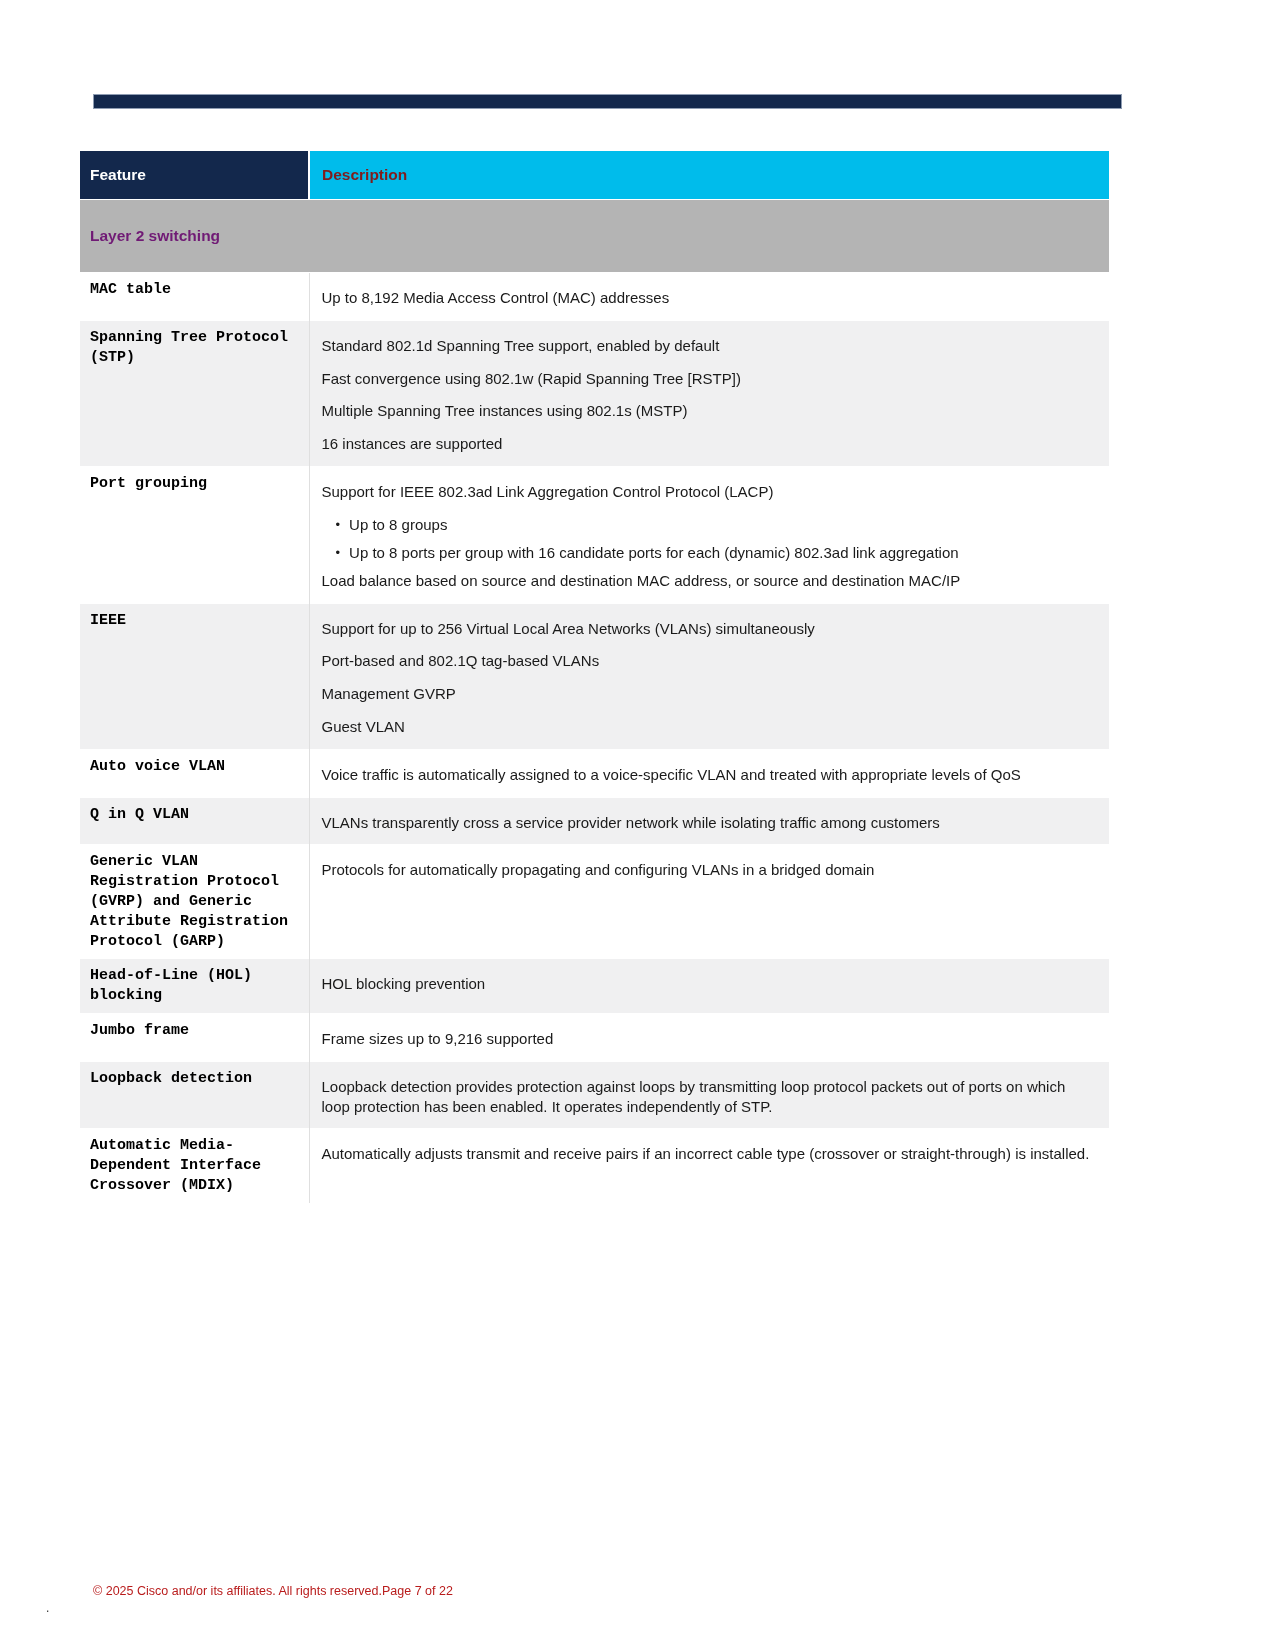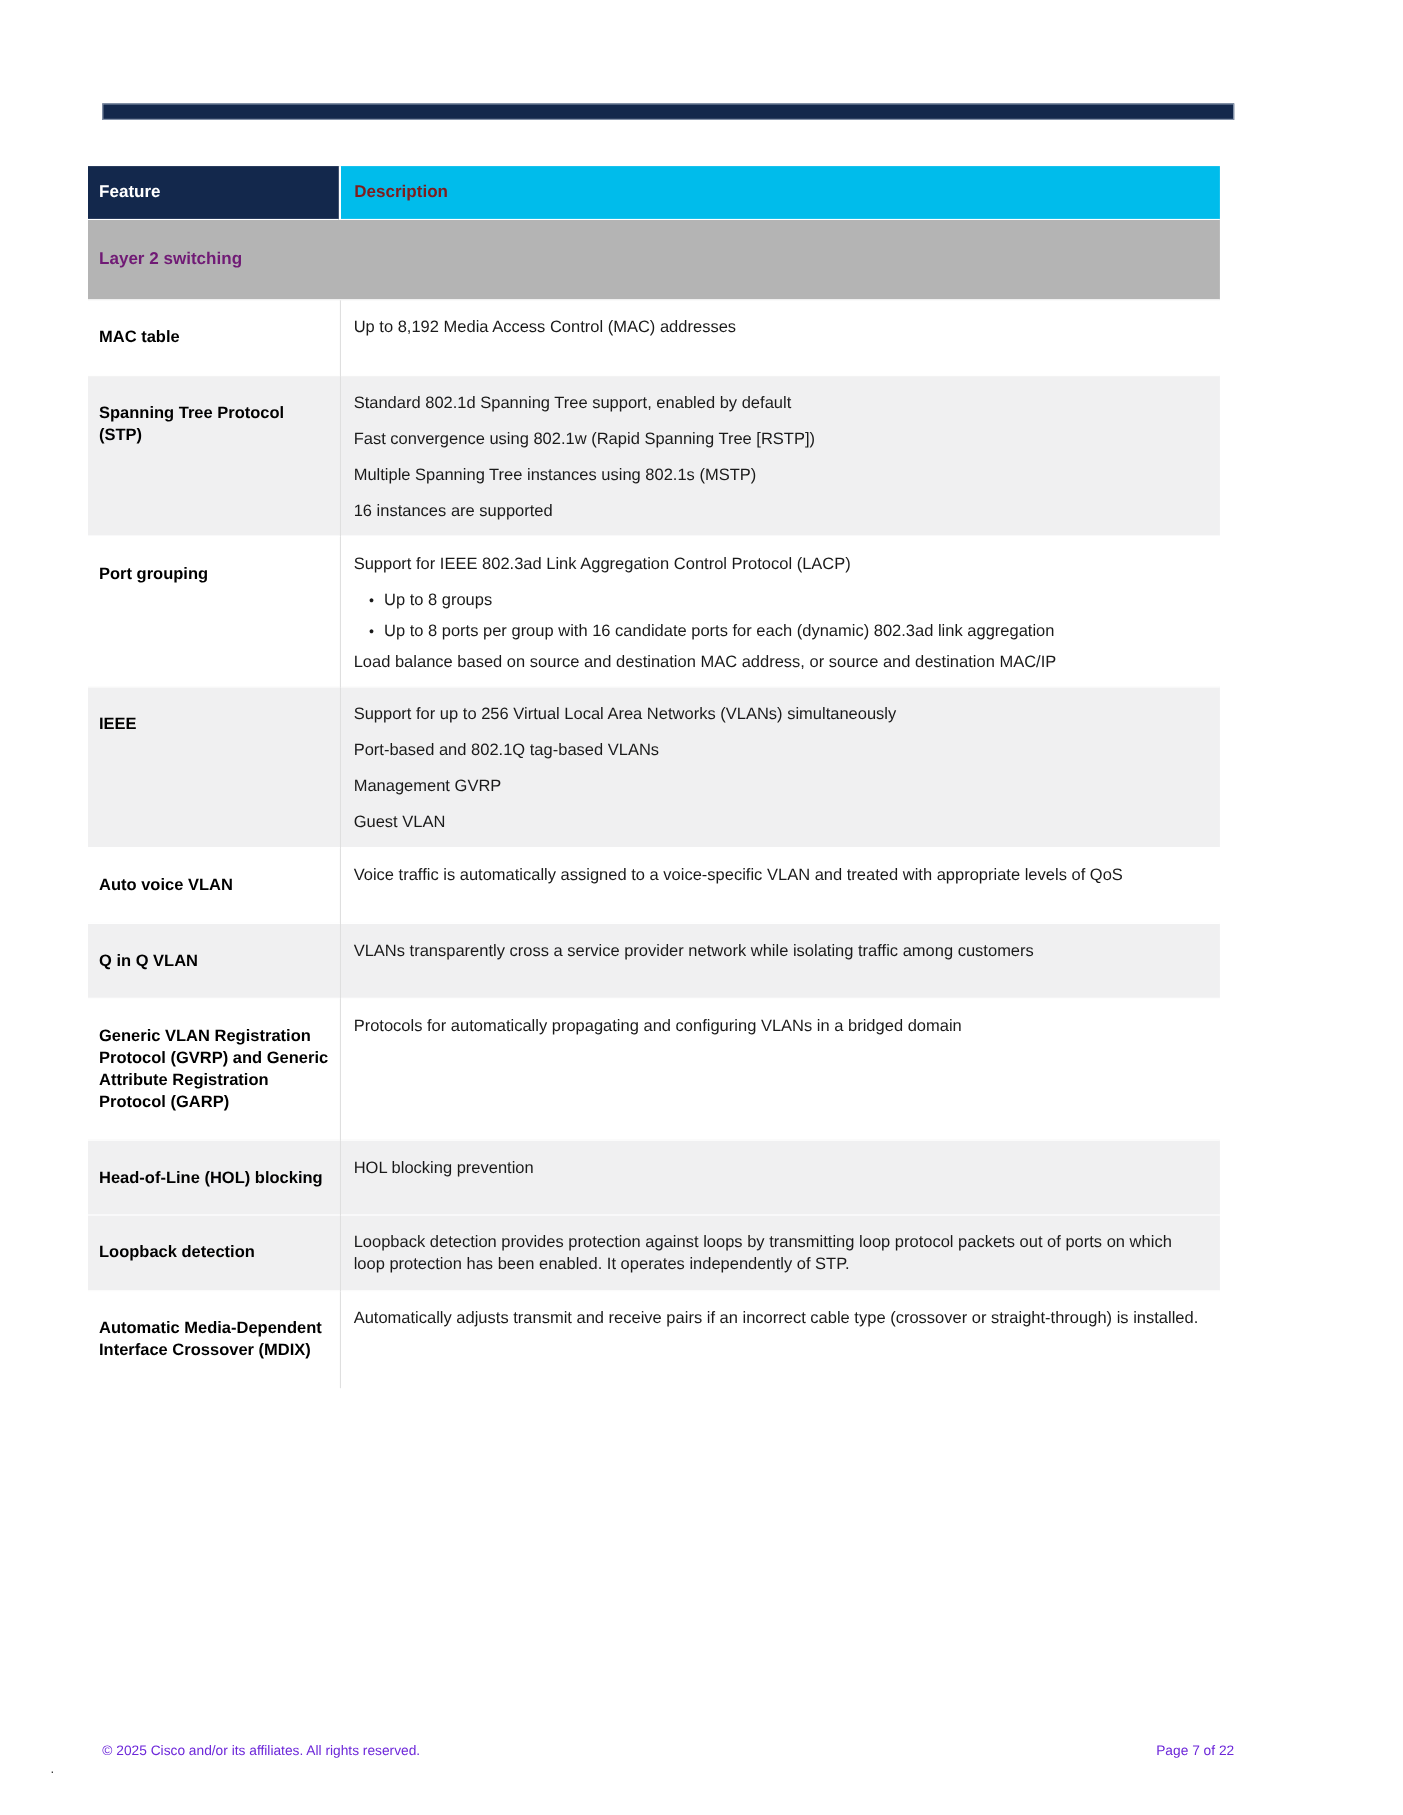--- a/index.html
+++ b/index.html
@@ -60,21 +60,22 @@
   }
   .body-row td {
     border-top: 1px solid #ffffff;
   }
   .body-row.plain td { background: #ffffff; }
   .body-row.shaded td { background: #f0f0f1; }
   .feature-cell {
     font-size: 15px;
     font-weight: bold;
     line-height: 1.32;
-    padding: 24px 10px;
+    padding: 7px 10px;
+    font-family: Liberation Mono, monospace;
   }
   .desc-cell {
     font-size: 15px;
     line-height: 1.32;
     padding: 12px 12px;
     color: #1a1a1a;
     border-left: 1px solid #dfdfdf;
   }
   .para { margin: 3px 0 13px 0; }
   .para:last-child { margin-bottom: 0; }
@@ -88,23 +89,23 @@
     margin-right: 9px;
     font-size: 13px;
     line-height: 20px;
   }
   .footer {
     position: absolute;
     left: 93px;
     top: 1584px;
     width: 1029px;
     display: flex;
-    justify-content: space-between;
+    justify-content: flex-start;
     font-size: 12.5px;
-    color: #6d28d9;
+    color: #b91c1c;
   }
   .stray-dot {
     position: absolute;
     left: 46px;
     top: 1601px;
     font-size: 12px;
     color: #333333;
   }
 </style>
 </head>
@@ -187,20 +188,26 @@
           <td class="desc-cell">
             <p class="para">Protocols for automatically propagating and configuring VLANs in a bridged domain</p>
           </td>
         </tr>
         <tr class="body-row shaded">
           <td class="feature-cell">Head-of-Line (HOL) blocking</td>
           <td class="desc-cell">
             <p class="para">HOL blocking prevention</p>
           </td>
         </tr>
+        <tr class="body-row plain">
+          <td class="feature-cell">Jumbo frame</td>
+          <td class="desc-cell">
+            <p class="para">Frame sizes up to 9,216 supported</p>
+          </td>
+        </tr>
         <tr class="body-row shaded">
           <td class="feature-cell">Loopback detection</td>
           <td class="desc-cell">
             <p class="para">Loopback detection provides protection against loops by transmitting loop protocol packets out of ports on which loop protection has been enabled. It operates independently of STP.</p>
           </td>
         </tr>
         <tr class="body-row plain">
           <td class="feature-cell">Automatic Media-Dependent Interface Crossover (MDIX)</td>
           <td class="desc-cell">
             <p class="para">Automatically adjusts transmit and receive pairs if an incorrect cable type (crossover or straight-through) is installed.</p>

